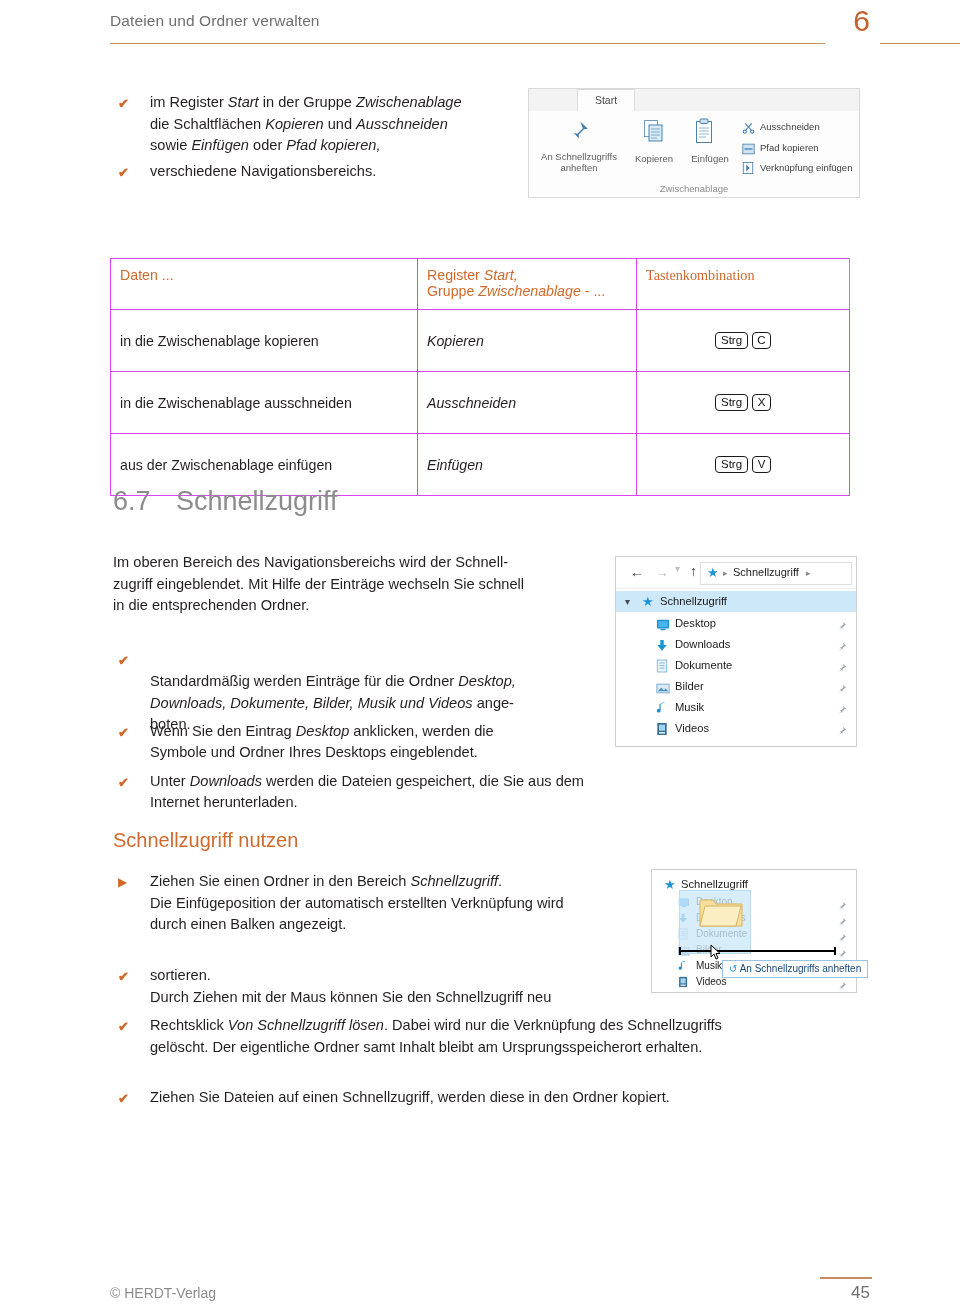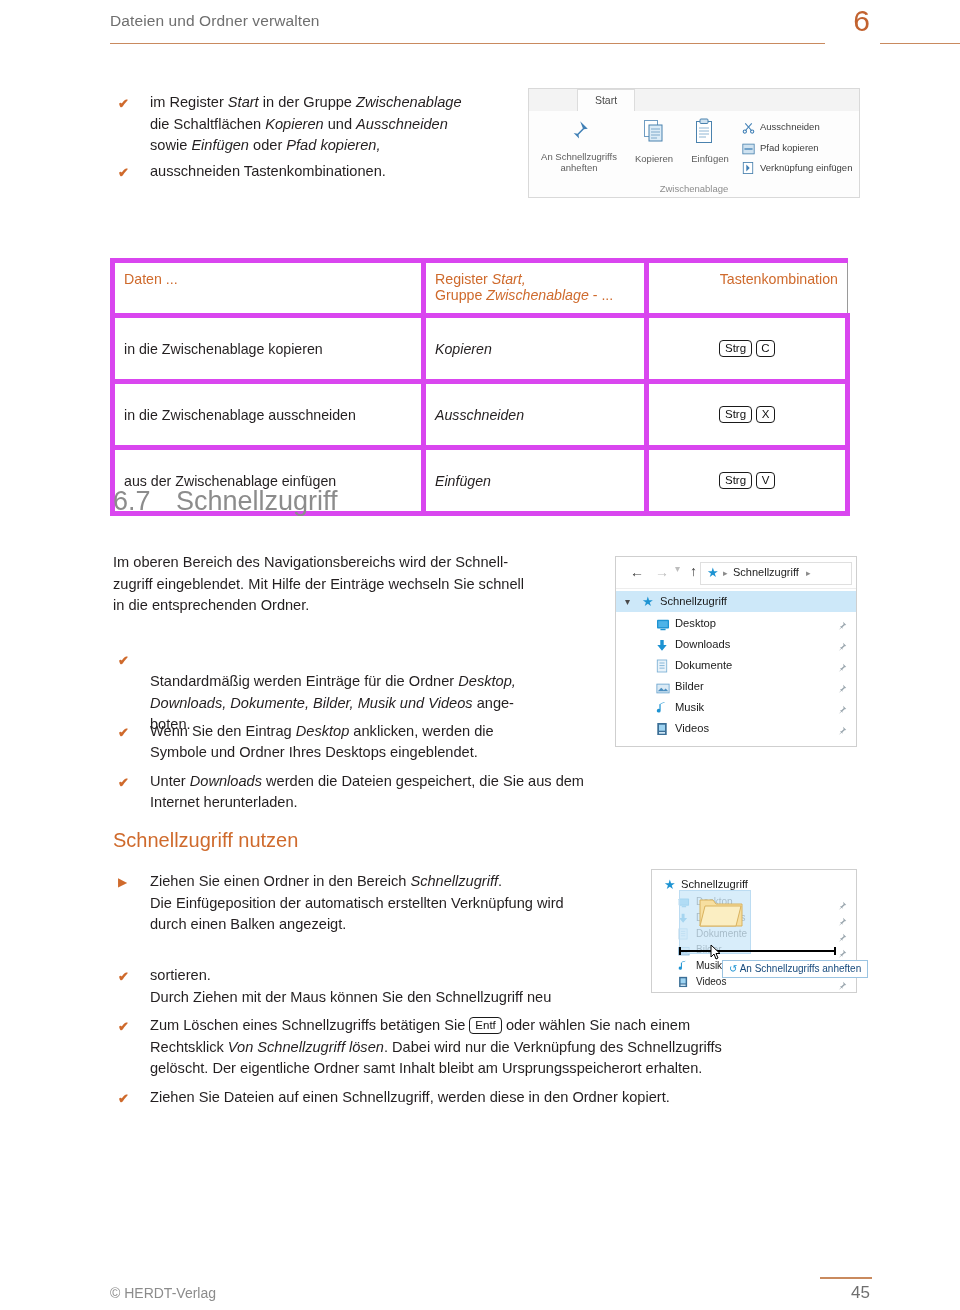--- a/index.html
+++ b/index.html
@@ -41,27 +41,27 @@
      text-align:center;line-height:21px;}
   .rb-body{position:absolute;left:0;top:22px;width:100%;height:86px;background:#fdfdfd;}
   .rb-grouplbl{position:absolute;left:0;bottom:3px;width:100%;text-align:center;font-size:9.5px;color:#8d8d8d;}
   .rb-big{position:absolute;text-align:center;font-size:9.5px;color:#5d5d5d;line-height:11px;}
   .rb-small{position:absolute;font-size:9.5px;color:#3d3d3d;white-space:nowrap;}
   .rb-ico{position:absolute;}
 
   
   .tbl{position:absolute;left:110px;top:258px;width:740px;
      border-collapse:collapse;font-size:14.2px;}
-  .tbl td{border:5px solid #d946ef;padding:22px 9px;vertical-align:middle;color:#231f20;}
+  .tbl td{border:1px solid #d946ef;padding:22px 9px;vertical-align:middle;color:#231f20;}
   .tbl tr.head td{color:#cf6a2c;vertical-align:top;padding-top:8px;padding-bottom:10px;}
   .tbl td.c1{width:288px;}
   .tbl td.c2{width:200px;font-style:italic;}
   .tbl tr.head td.c2{font-style:normal;}
   .tbl td.c3{text-align:center;}
-  .tbl tr.head td.c3{text-align:right;}
+  .tbl tr.head td.c3{text-align:left;font-family:Liberation Serif, serif;}
   .tbl tr.head td.c3{border-right:1px solid #9a9a9a;}
 
   
   .h2{position:absolute;left:113px;top:486px;font-size:27px;color:#8c8c8c;font-weight:normal;}
   .h2 .no{display:inline-block;width:63px;}
   .h3{position:absolute;left:113px;top:829px;font-size:20px;color:#cf6a2c;font-weight:normal;}
 
   
   .exp{position:absolute;background:#ffffff;border:1px solid #cfcfcf;}
   .exp-addr{position:absolute;left:0;top:0;width:100%;height:31px;border-bottom:1px solid #ededed;}
@@ -110,21 +110,21 @@
 
   <div id="introBullets">
       <span class="check" style="left: 118px; top: 97px;">✔</span>
       <div class="tx" style="position: absolute; left: 150px; top: 92px; width: 400px;">
         <div>im Register <i class="em">Start</i> in der Gruppe <i class="em">Zwischenablage</i></div>
         <div>die Schaltflächen <i class="em">Kopieren</i> und <i class="em">Ausschneiden</i></div>
         <div>sowie <i class="em">Einfügen</i> oder <i class="em">Pfad kopieren,</i></div>
       </div>
       <span class="check" style="left: 118px; top: 165.5px;">✔</span>
       <div class="tx" style="position: absolute; left: 150px; top: 160.5px; width: 400px;">
-        <div>ausschneiden Tastenkombinationen.</div>
+        <div>verschiedene Navigationsbereichs.</div>
       </div>
     </div>
 
   <div class="ribbon">
     <div class="rb-tabstrip"></div>
     <div class="rb-tab">Start</div>
     <div class="rb-body">
 
       <div class="rb-ico" style="left:36px;top:8px;">
         <svg width="26" height="26" viewBox="0 0 24 24">
@@ -437,21 +437,20 @@
   </div>
 
   <div id="finalBullets">
       <span class="check" style="left: 118px; top: 970px;">✔</span>
       <div class="tx" style="position: absolute; left: 150px; top: 965px; width: 720px;">
         <div>sortieren.</div>
         <div>Durch Ziehen mit der Maus können Sie den Schnellzugriff neu</div>
       </div>
       <span class="check" style="left: 118px; top: 1020px;">✔</span>
       <div class="tx" style="position: absolute; left: 150px; top: 1015px; width: 720px;">
-        <div>Zum Löschen eines Schnellzugriffs betätigen Sie <span class="key">Entf</span> oder wählen Sie nach einem</div>
         <div>Rechtsklick <i class="em">Von Schnellzugriff lösen</i>. Dabei wird nur die Verknüpfung des Schnellzugriffs</div>
         <div>gelöscht. Der eigentliche Ordner samt Inhalt bleibt am Ursprungsspeicherort erhalten.</div>
       </div>
       <span class="check" style="left: 118px; top: 1091.5px;">✔</span>
       <div class="tx" style="position: absolute; left: 150px; top: 1086.5px; width: 720px;">
         <div>Ziehen Sie Dateien auf einen Schnellzugriff, werden diese in den Ordner kopiert.</div>
       </div>
     </div>
 
   <div class="ftr-rule"></div>

